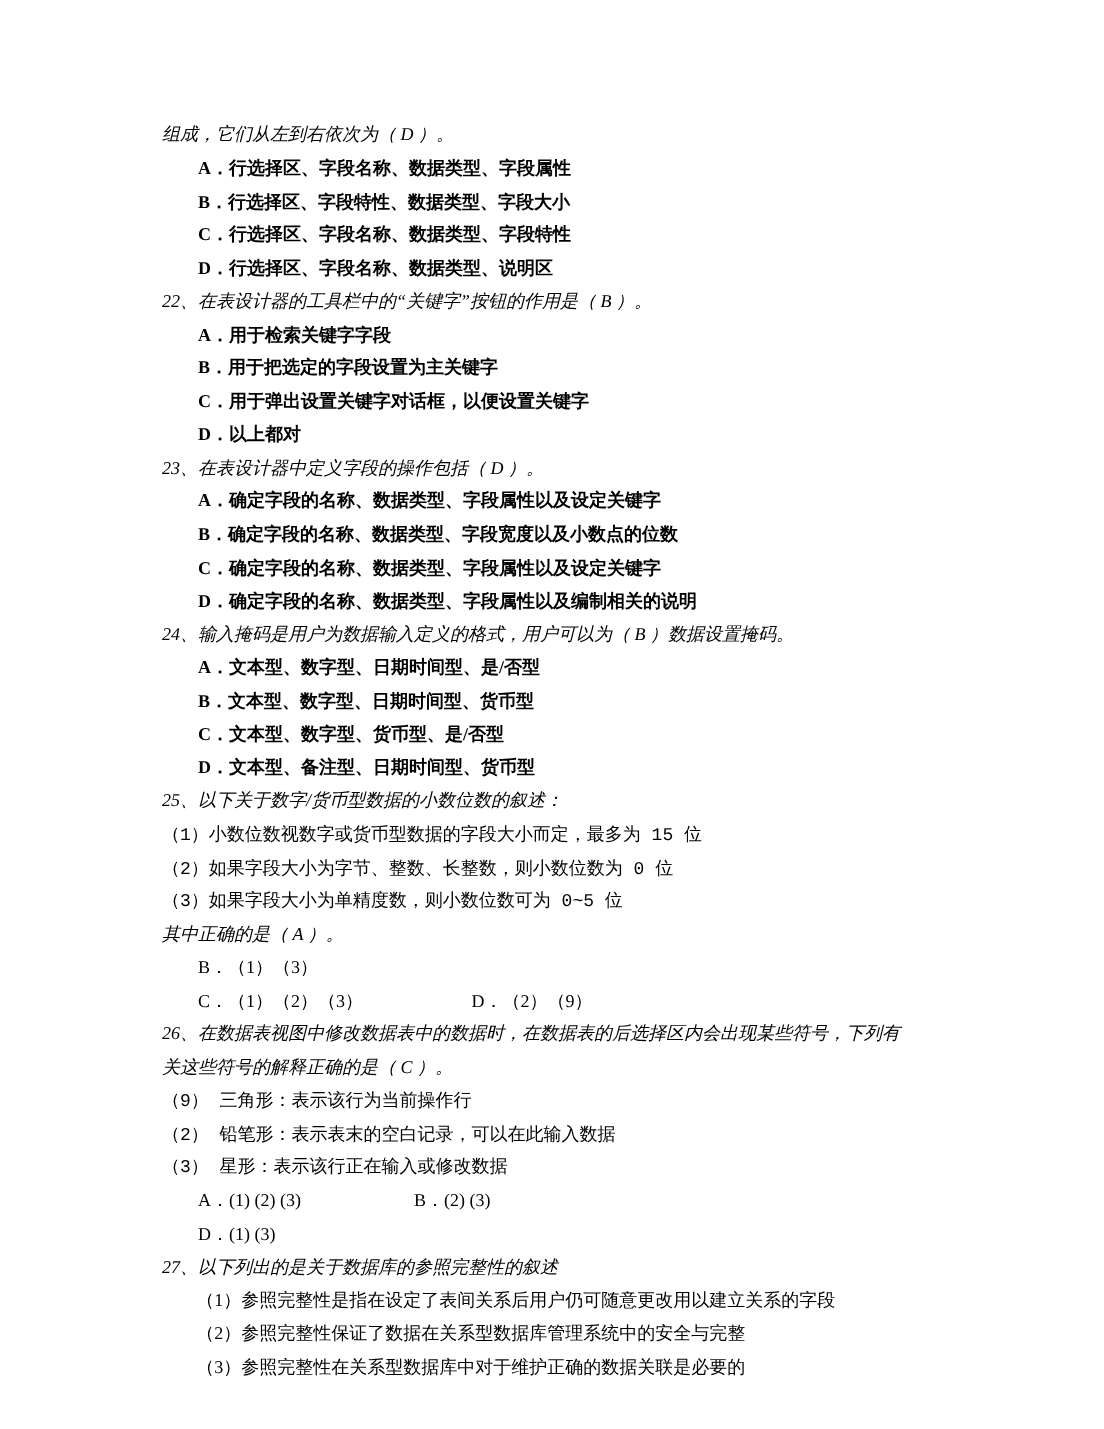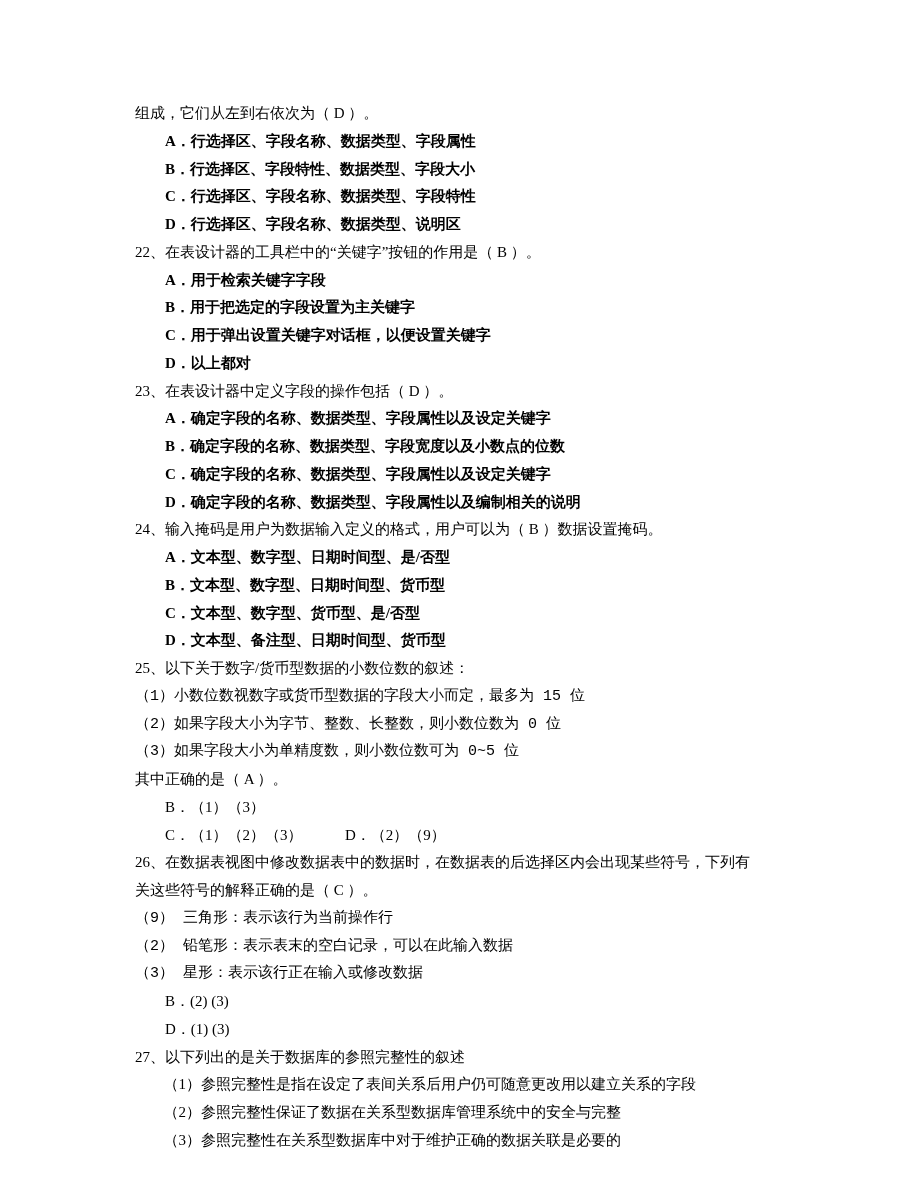--- a/index.html
+++ b/index.html
@@ -6,24 +6,24 @@
       font-family: "SimSun", "宋体", serif;
       font-size: 15px;
       line-height: 1.85;
       color: #000;
       background: #fff;
       margin: 0;
       padding: 100px 120px 60px 135px;
       width: 920px;
       box-sizing: border-box;
     }
-    .q-stem { margin: 0; }
+    .q-stem { margin: 0; font-style: italic; }
     .opt { margin: 0; padding-left: 2em; font-weight: bold; }
     .opt-rowAB { margin: 0; padding-left: 2em; display: flex; }
-    .opt-rowCD { margin: 0; padding-left: 2em; display: flex; }
+    .opt-rowCD { margin: 0; padding-left: 2em; display: flex; gap: 48px; }
     .colA { width: 180px; }
     .colB { }
     .sub { margin: 0; font-family: Liberation Mono, monospace; }
     .sub-indent { margin: 0; padding-left: 1.9em; }
   </style>
 </head>
 <body>
 
 <p class="q-stem">组成，它们从左到右依次为（ D ）。</p>
 <p class="opt">A．行选择区、字段名称、数据类型、字段属性</p>
@@ -61,20 +61,21 @@
   <span class="colA">C．（1）（2）（3）</span>
   <span class="colB">D．（2）（9）</span>
 </div>
 
 <p class="q-stem">26、在数据表视图中修改数据表中的数据时，在数据表的后选择区内会出现某些符号，下列有</p>
 <p class="q-stem">关这些符号的解释正确的是（ C ）。</p>
 <p class="sub">（9） 三角形：表示该行为当前操作行</p>
 <p class="sub">（2） 铅笔形：表示表末的空白记录，可以在此输入数据</p>
 <p class="sub">（3） 星形：表示该行正在输入或修改数据</p>
 <div class="opt-rowAB">
+  <span class="colA">A．(1) (2) (3)</span>
   <span class="colB">B．(2) (3)</span>
 </div>
 <div class="opt-rowCD">
   <span class="colB">D．(1) (3)</span>
 </div>
 
 <p class="q-stem">27、以下列出的是关于数据库的参照完整性的叙述</p>
 <p class="sub-indent">（1）参照完整性是指在设定了表间关系后用户仍可随意更改用以建立关系的字段</p>
 <p class="sub-indent">（2）参照完整性保证了数据在关系型数据库管理系统中的安全与完整</p>
 <p class="sub-indent">（3）参照完整性在关系型数据库中对于维护正确的数据关联是必要的</p>

